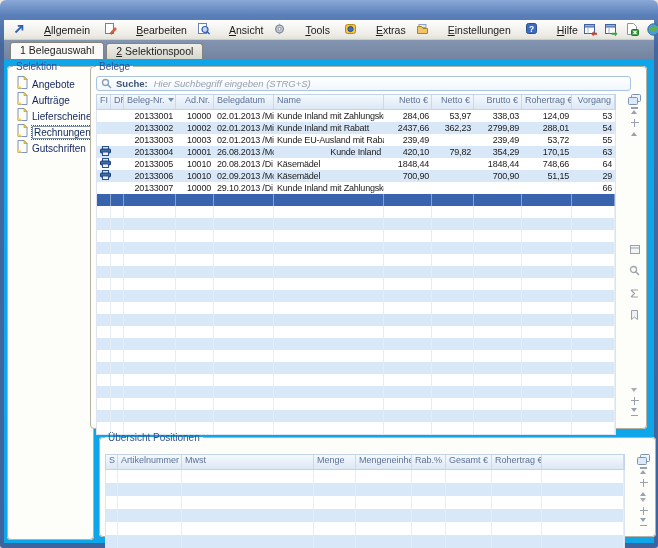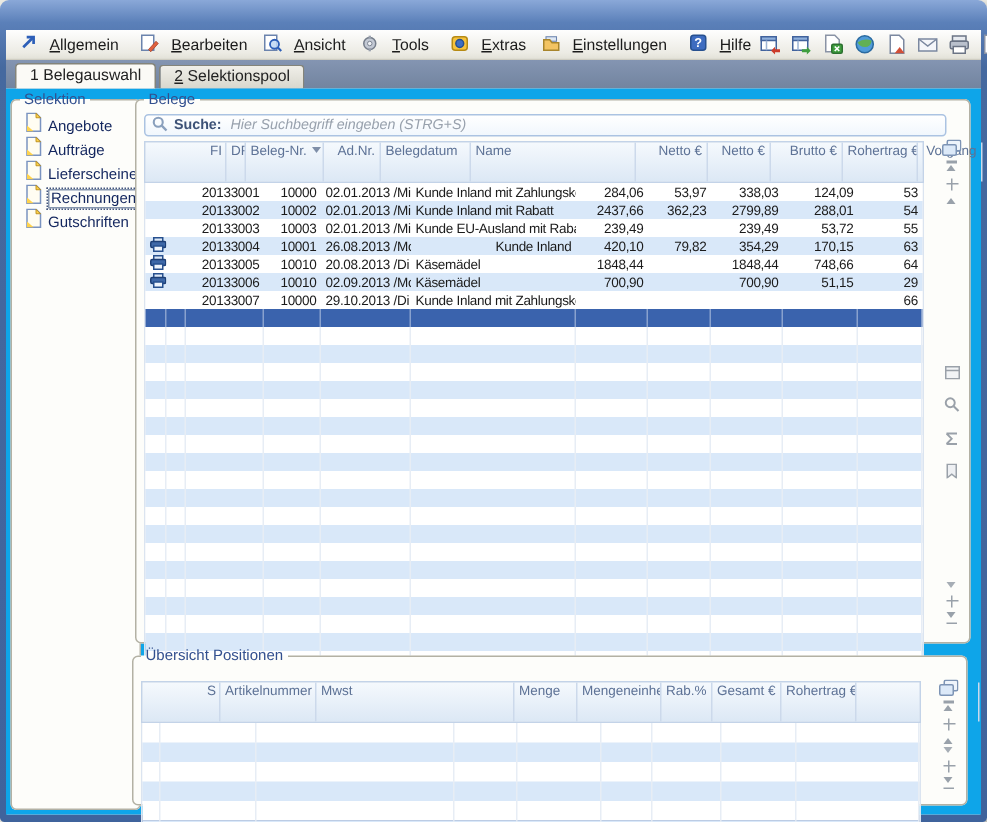--- a/index.html
+++ b/index.html
@@ -40,21 +40,21 @@
     border-radius: 1px;
   }
   
   .menubar {
     height: 20px; flex: 0 0 20px;
     background: linear-gradient(180deg, #fefefe, #ecebe4 80%, #e3e2d9);
     border-bottom: 1px solid #cfcdc2;
     display: flex; align-items: center; padding: 0 6px 0 4px;
   }
   .menu-item {
-    display: flex; align-items: center; gap: 8px;
+    display: flex; align-items: center; gap: 19px;
     font-size: 10.5px; color: #1b1b1b; padding: 1px 5px; cursor: default;
     white-space: nowrap;
   }
   .msep { width: 1px; height: 15px; background: #c4c2b7; margin: 0 2px; box-shadow: 1px 0 0 #fff; }
   .mb-spacer { flex: 1; }
   .tb-icons { display: flex; align-items: center; gap: 6px; margin-right: 4px; }
   .tb-icons span { display: inline-flex; cursor: default; }
   
   .tabstrip {
     height: 19px; flex: 0 0 19px;
@@ -92,24 +92,23 @@
   }
   .search-bar .slabel { font-size: 9.5px; font-weight: bold; color: #3d5277; white-space: nowrap; }
   .search-bar input {
     flex: 1; border: none; outline: none; background: transparent;
     font-family: "Liberation Sans", sans-serif; font-size: 9.5px; color: #333; height: 12px;
   }
   .search-bar input::placeholder { font-style: italic; color: #98a1ad; }
   
   .grid { position: absolute; }
   .g-head {
-    display: flex; height: 28px;
+    display: flex; height: 16px;
     background: linear-gradient(180deg, #f5f9fd, #dce8f5);
     border: 1px solid #c3d3e8;
-    padding-left: 40px;
   }
   .g-head .c {
     font-size: 9px; line-height: 11px; color: #5d7296;
     padding: 0 3px; border-right: 1px solid #ccd9eb;
     overflow: hidden; white-space: nowrap; flex: 0 0 auto; cursor: default;
   }
   .g-body { border-left: 1px solid #dbe4f0; border-right: 1px solid #dbe4f0; border-bottom: 1px solid #dbe4f0; }
   .row { display: flex; height: 12px; background: #fff; }
   .row.h13 { height: 13px; }
   .row .c {
@@ -743,21 +742,21 @@
                 </svg></span>
           </div>
           <div class="bot-group">
             <span class="nv tri-down"></span>
             <span class="nv plus"></span>
             <span class="nv bar-down"></span>
           </div>
         </div>
       </fieldset>
 
-      <fieldset class="gbox" style="left:84px; top:373px; width:557px; height:105px;">
+      <fieldset class="gbox" style="left:95px; top:373px; width:557px; height:105px;">
         <legend>Übersicht Positionen</legend>
 
         <div class="grid" style="left:5px; top:11px; width:520px;">
           <div class="g-head" id="pos-head">
               <div class="c a-c" style="width: 12px;">S</div>
               <div class="c a-l" style="width: 64px;">Artikelnummer</div>
               <div class="c a-l" style="width: 132px;">Mwst</div>
               <div class="c a-l" style="width: 42px;">Menge</div>
               <div class="c a-l" style="width: 56px;">Mengeneinheit</div>
               <div class="c a-l" style="width: 34px;">Rab.%</div>

